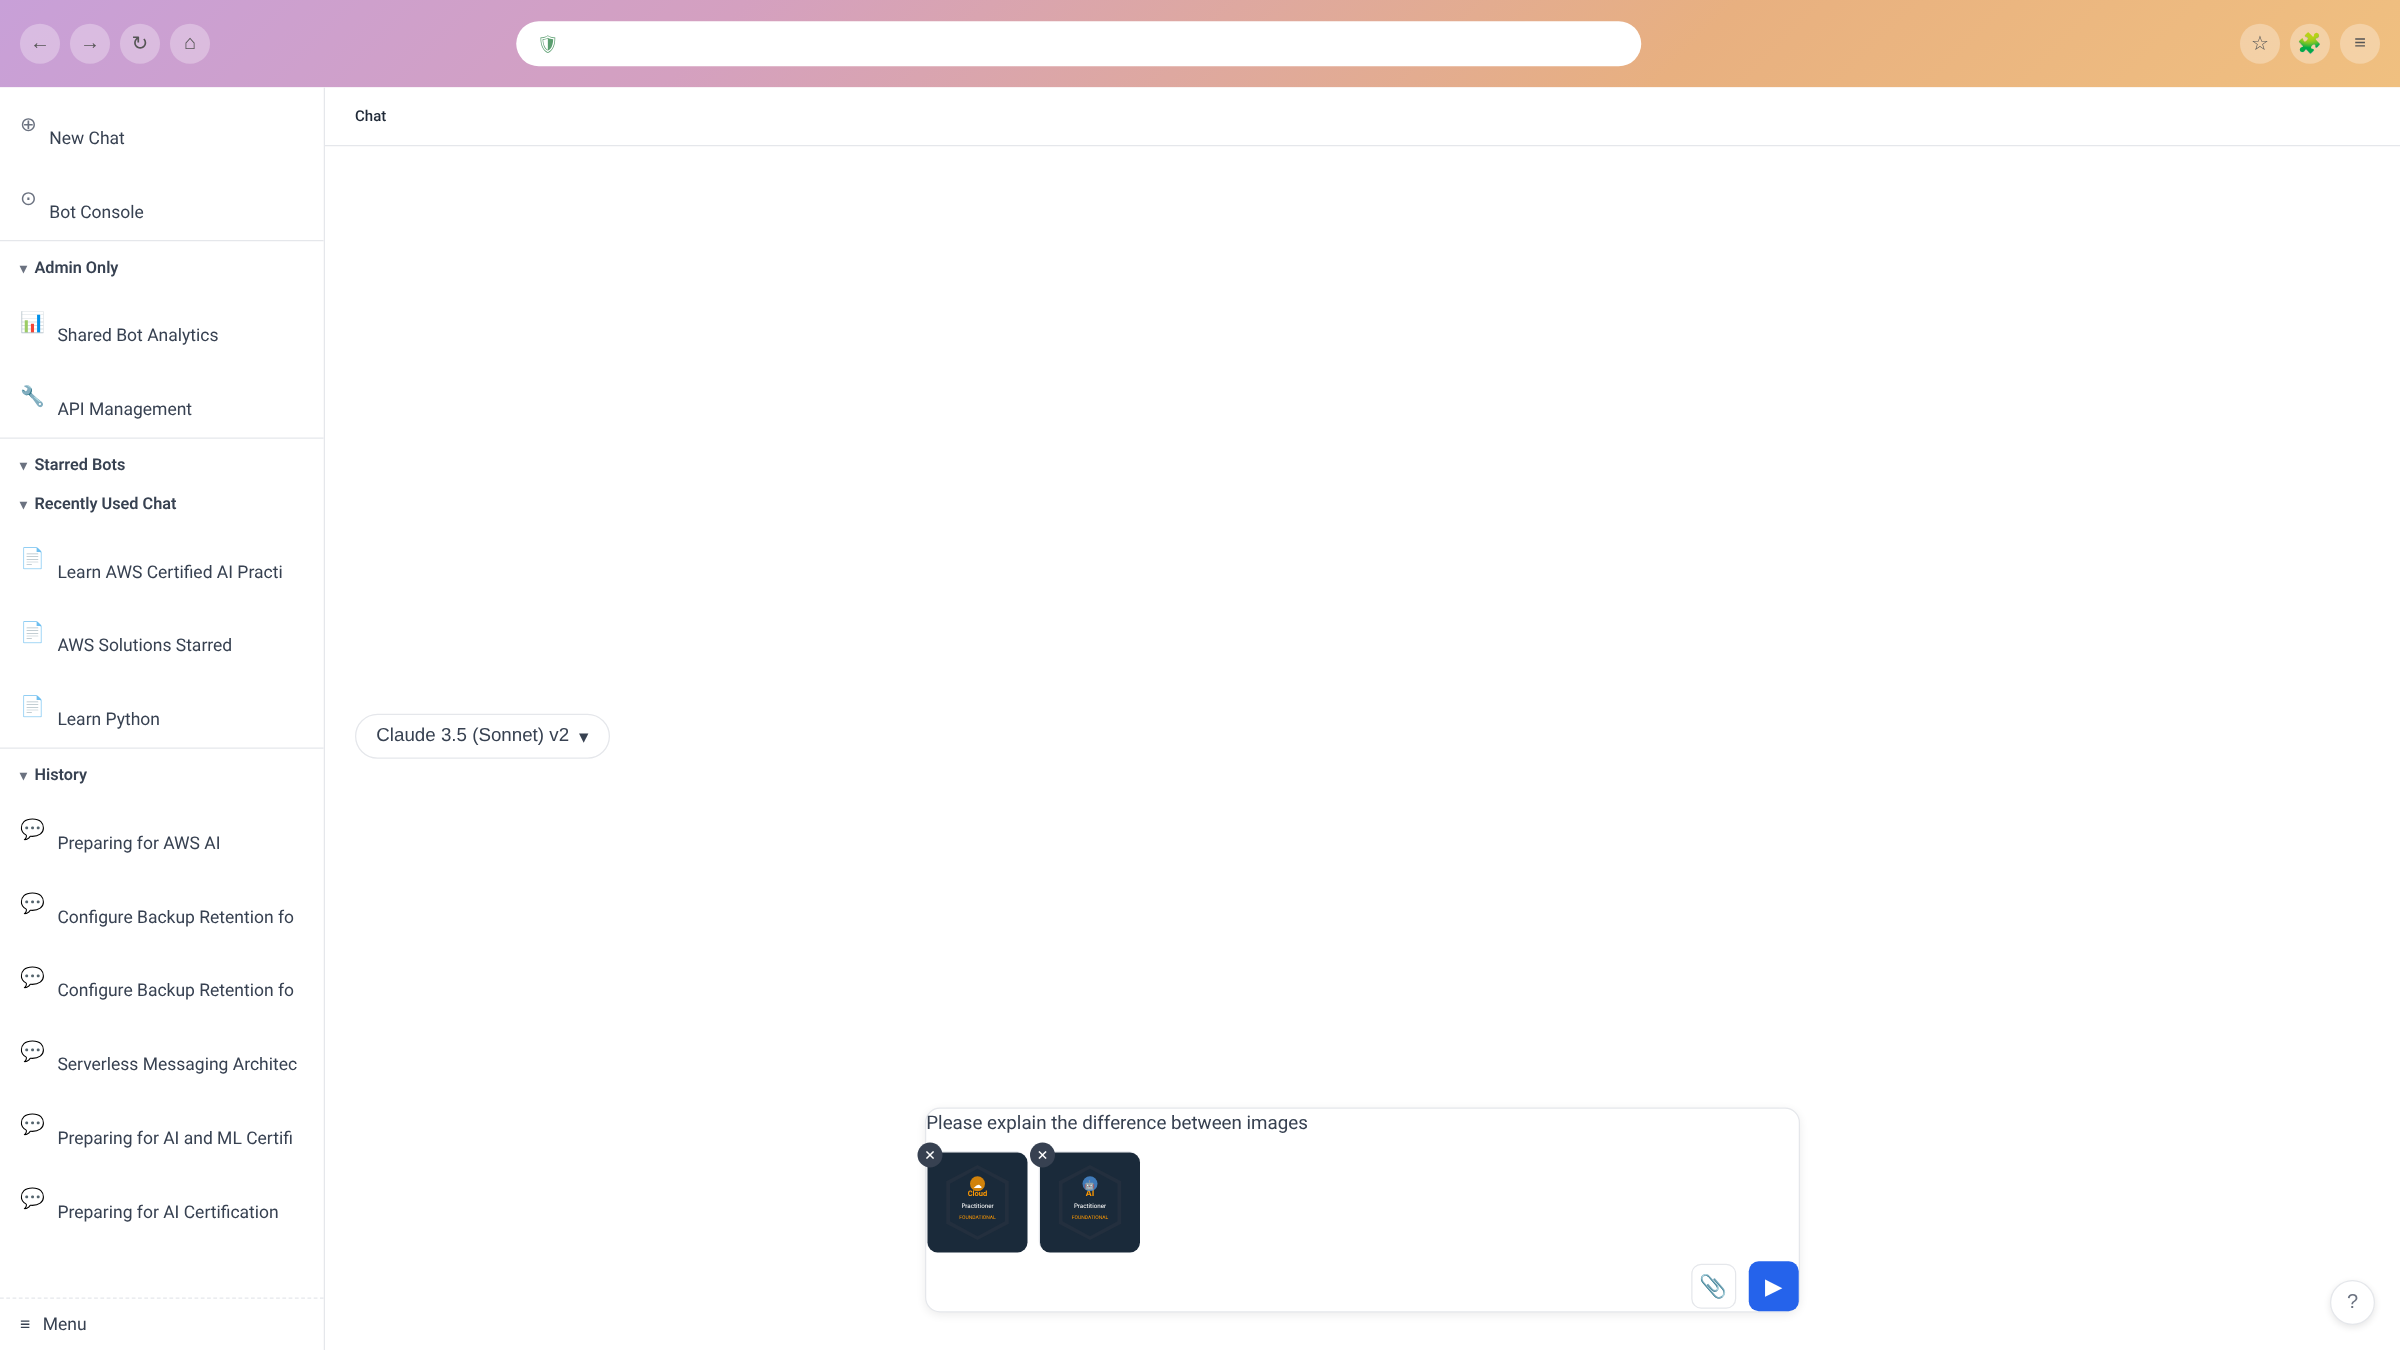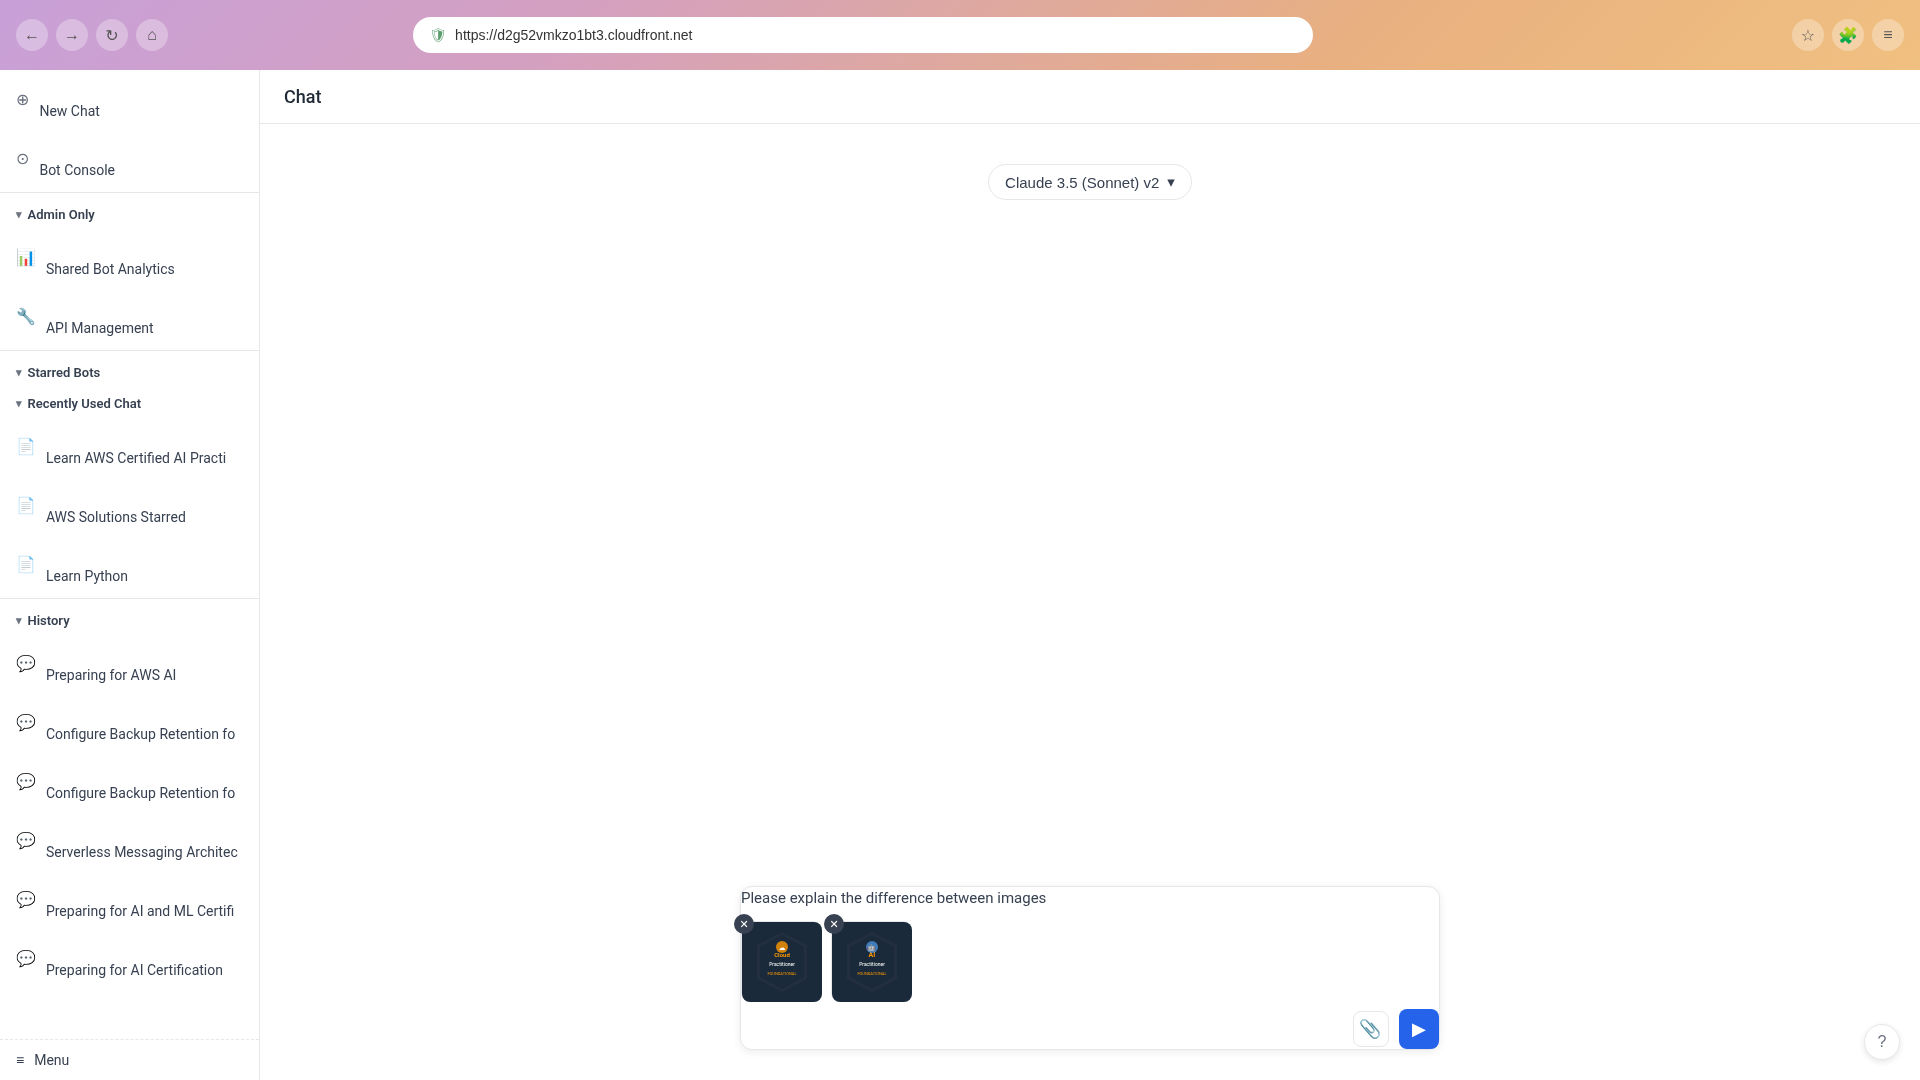--- a/index.html
+++ b/index.html
@@ -144,30 +144,30 @@
     
     .main-content {
       flex: 1;
       display: flex;
       flex-direction: column;
       background: white;
     }
     .chat-header {
       padding: 16px 24px;
       border-bottom: 1px solid #e5e7eb;
-      font-size: 18px;
+      font-size: 12px;
       font-weight: 500;
       color: #1f2937;
     }
 
     
     .chat-area {
       flex: 1;
       display: flex;
-      flex-direction: column;
+      flex-direction: row;
       align-items: center;
       justify-content: flex-start;
       padding: 40px 24px 20px;
       position: relative;
       gap: 22px;
     }
 
     .model-selector {
       display: flex;
       align-items: center;
@@ -326,21 +326,20 @@
 
 <div class="browser-chrome">
   <div class="nav-buttons">
     <button class="nav-btn">←</button>
     <button class="nav-btn">→</button>
     <button class="nav-btn">↻</button>
     <button class="nav-btn">⌂</button>
   </div>
   <div class="address-bar">
     <span class="shield">🛡</span>
-    <input type="text" value="https://d2g52vmkzo1bt3.cloudfront.net" style="">
   </div>
   <div class="browser-actions">
     <button class="browser-action-btn">☆</button>
     <button class="browser-action-btn">🧩</button>
     <button class="browser-action-btn">≡</button>
   </div>
 </div>
 
 <div class="app-container">
 

